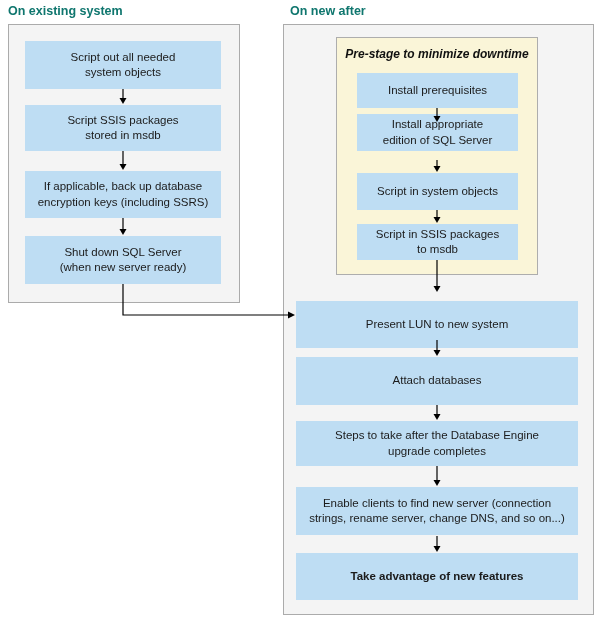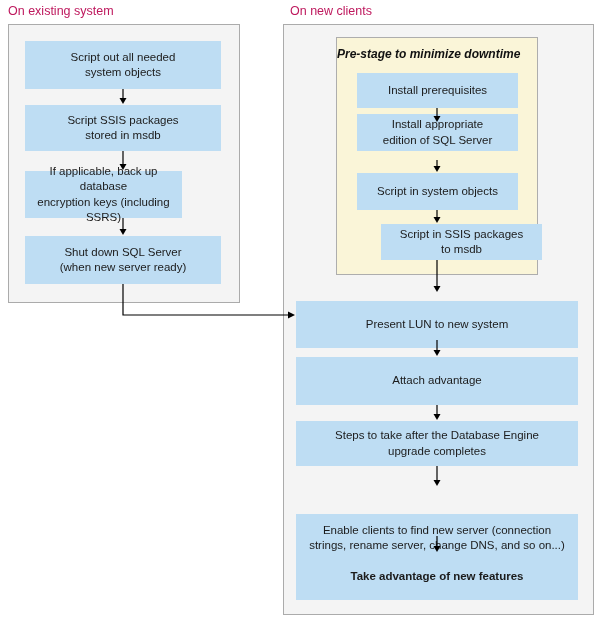--- a/index.html
+++ b/index.html
@@ -8,22 +8,22 @@
     position: relative;
     width: 600px;
     height: 628px;
     background: #ffffff;
     overflow: hidden;
   }
   .col-header {
     position: absolute;
     top: 4px;
     font-size: 12.5px;
-    font-weight: 400;
-    color: #be185d;
+    font-weight: 700;
+    color: #0f766e;
     white-space: nowrap;
   }
   .panel {
     position: absolute;
     background: #f4f4f4;
     border: 1px solid #ababab;
     box-sizing: border-box;
   }
   .step {
     position: absolute;
@@ -40,20 +40,21 @@
   }
   .prestage {
     position: absolute;
     background: #faf5d8;
     border: 1px solid #adadad;
     box-sizing: border-box;
   }
   .prestage-title {
     position: absolute;
     left: 0; right: 0; top: 9px;
+    text-align: center;
     font-size: 12px;
     font-weight: 700;
     font-style: italic;
     color: #111111;
   }
   svg.connectors {
     position: absolute;
     left: 0; top: 0;
     pointer-events: none;
   }
@@ -61,45 +62,45 @@
     stroke: #000000;
     stroke-width: 1.2;
     fill: none;
   }
   svg.connectors polygon { fill: #000000; stroke: none; }
 
   
   #panel-left  { left: 8px;  top: 24px; width: 232px; height: 279px; }
   #l-step-0 { left: 25px; top: 41px;  width: 196px; height: 48px; }
   #l-step-1 { left: 25px; top: 105px; width: 196px; height: 46px; }
-  #l-step-2 { left: 25px; top: 171px; width: 157px; height: 47px; }
+  #l-step-2 { left: 25px; top: 171px; width: 196px; height: 47px; }
   #l-step-3 { left: 25px; top: 236px; width: 196px; height: 48px; }
 
   
   #panel-right { left: 283px; top: 24px; width: 311px; height: 591px; }
   #prestage-box { left: 336px; top: 37px; width: 202px; height: 238px; }
   #p-step-0 { left: 357px; top: 73px;  width: 161px; height: 35px; }
   #p-step-1 { left: 357px; top: 114px; width: 161px; height: 37px; }
   #p-step-2 { left: 357px; top: 173px; width: 161px; height: 37px; }
-  #p-step-3 { left: 357px; top: 224px; width: 161px; height: 36px; margin-left: 24px; }
+  #p-step-3 { left: 357px; top: 224px; width: 161px; height: 36px; }
   #r-step-0 { left: 296px; top: 293px; width: 282px; height: 47px; margin-top: 8px; }
   #r-step-1 { left: 296px; top: 357px; width: 282px; height: 48px; }
   #r-step-2 { left: 296px; top: 421px; width: 282px; height: 45px; }
-  #r-step-3 { left: 296px; top: 487px; width: 282px; height: 48px; margin-top: 27px; }
+  #r-step-3 { left: 296px; top: 487px; width: 282px; height: 48px; }
   #r-step-4 { left: 296px; top: 553px; width: 282px; height: 47px; font-weight: bold; }
   #header-left  { left: 8px; }
   #header-right { left: 290px; }
 </style>
 </head>
 <body>
 
 <div class="canvas">
 
   <div class="col-header" id="header-left">On existing system</div>
-  <div class="col-header" id="header-right">On new clients</div>
+  <div class="col-header" id="header-right">On new after</div>
 
   <div class="panel" id="panel-left"></div>
   <div class="panel" id="panel-right"></div>
 
   <div class="prestage" id="prestage-box">
     <div class="prestage-title">Pre-stage to minimize downtime</div>
   </div>
 
   <div class="step" id="l-step-0">Script out all needed
 system objects</div>
@@ -111,21 +112,21 @@
 (when new server ready)</div>
 
   <div class="step" id="p-step-0">Install prerequisites</div>
   <div class="step" id="p-step-1">Install appropriate
 edition of SQL Server</div>
   <div class="step" id="p-step-2">Script in system objects</div>
   <div class="step" id="p-step-3">Script in SSIS packages
 to msdb</div>
 
   <div class="step" id="r-step-0">Present LUN to new system</div>
-  <div class="step" id="r-step-1">Attach advantage</div>
+  <div class="step" id="r-step-1">Attach databases</div>
   <div class="step" id="r-step-2">Steps to take after the Database Engine
 upgrade completes</div>
   <div class="step" id="r-step-3">Enable clients to find new server (connection
 strings, rename server, change DNS, and so on...)</div>
   <div class="step" id="r-step-4">Take advantage of new features</div>
 
   <svg class="connectors" width="600" height="628">
 
     <g>
       <line x1="123" y1="89" x2="123" y2="99"></line>

